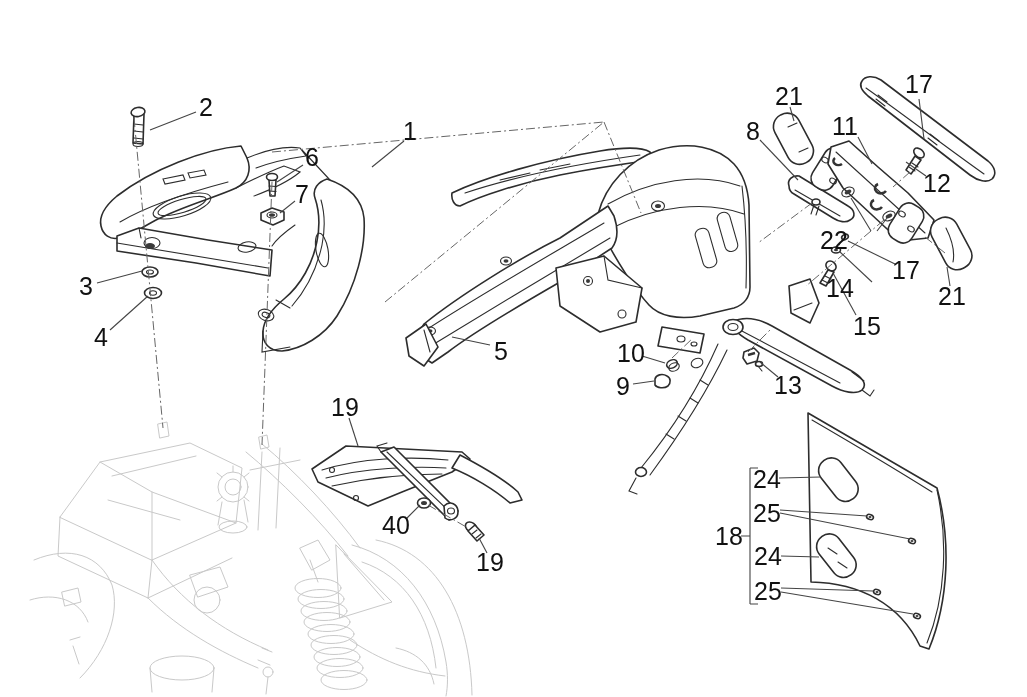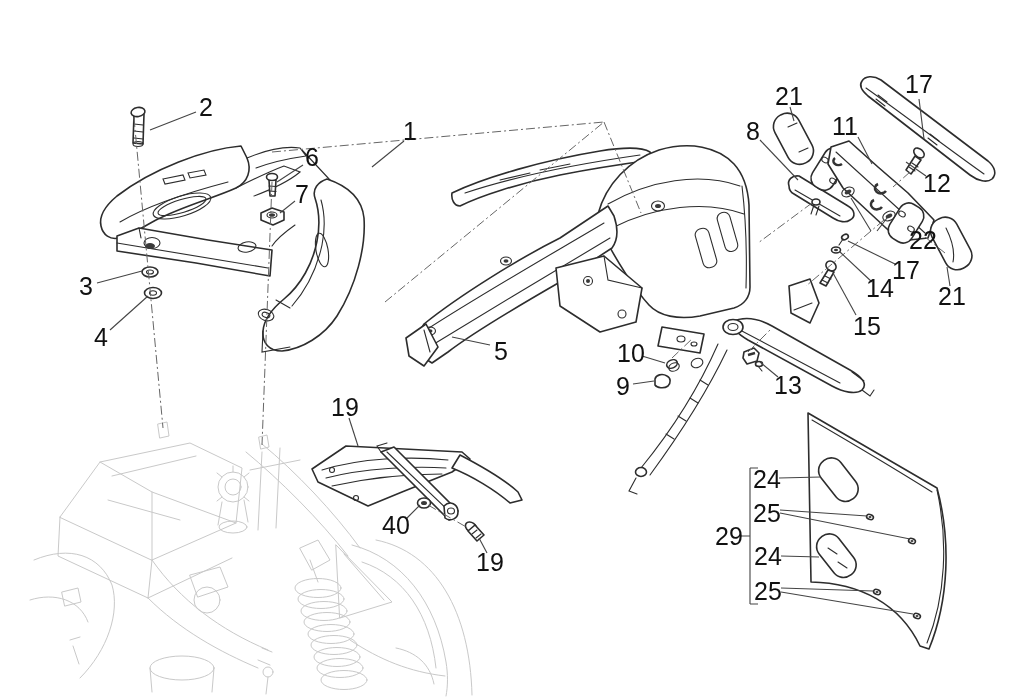--- a/index.html
+++ b/index.html
@@ -330,28 +330,28 @@
   <div class="callout" style="left:101px;top:337px">4</div>
   <div class="callout" style="left:501px;top:351px">5</div>
   <div class="callout" style="left:312px;top:157px">6</div>
   <div class="callout" style="left:302px;top:194px">7</div>
   <div class="callout" style="left:753px;top:131px">8</div>
   <div class="callout" style="left:623px;top:386px">9</div>
   <div class="callout" style="left:631px;top:353px">10</div>
   <div class="callout" style="left:845px;top:126px">11</div>
   <div class="callout" style="left:937px;top:183px">12</div>
   <div class="callout" style="left:906px;top:270px">17</div>
-  <div class="callout" style="left:880px;top:288px">14</div>
+  <div class="callout" style="left:840px;top:288px">14</div>
   <div class="callout" style="left:867px;top:326px">15</div>
   <div class="callout" style="left:788px;top:385px">13</div>
   <div class="callout" style="left:919px;top:84px">17</div>
   <div class="callout" style="left:345px;top:407px">19</div>
   <div class="callout" style="left:490px;top:562px">19</div>
   <div class="callout" style="left:396px;top:525px">40</div>
   <div class="callout" style="left:789px;top:96px">21</div>
   <div class="callout" style="left:952px;top:296px">21</div>
-  <div class="callout" style="left:923px;top:240px">22</div>
-  <div class="callout" style="left:729px;top:536px">29</div>
+  <div class="callout" style="left:834px;top:240px">22</div>
+  <div class="callout" style="left:729px;top:536px">18</div>
   <div class="callout" style="left:767px;top:479px">24</div>
   <div class="callout" style="left:768px;top:556px">24</div>
   <div class="callout" style="left:767px;top:513px">25</div>
   <div class="callout" style="left:768px;top:591px">25</div>
 </div>
 
 </body></html>

